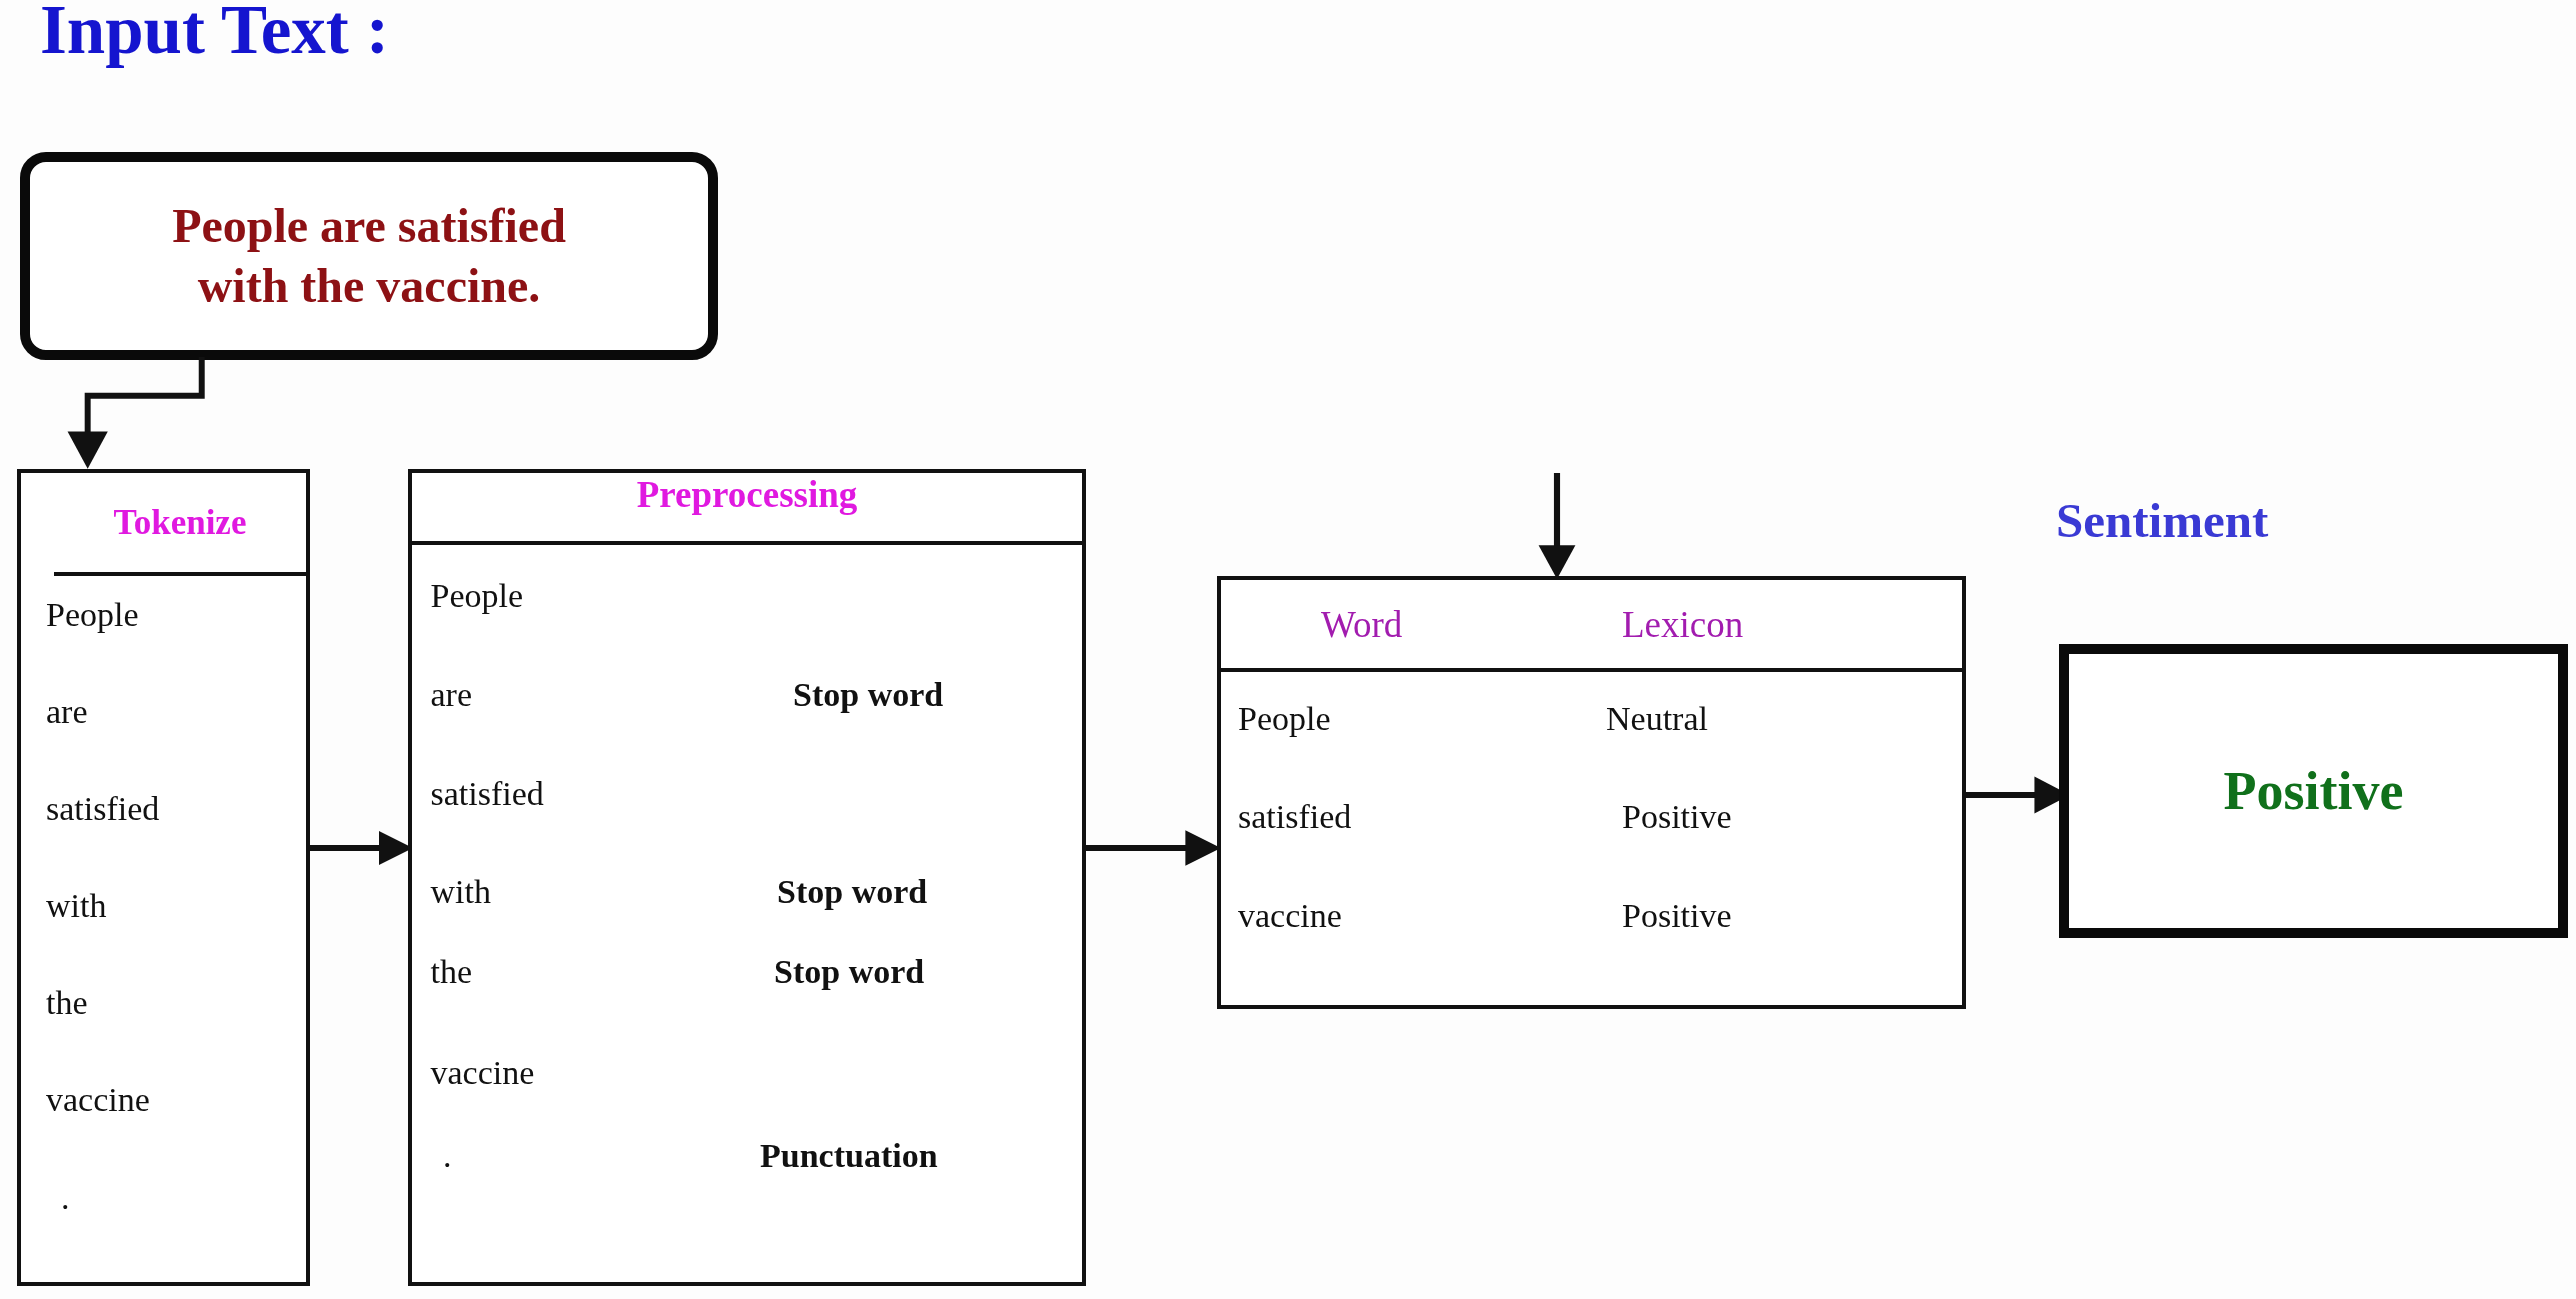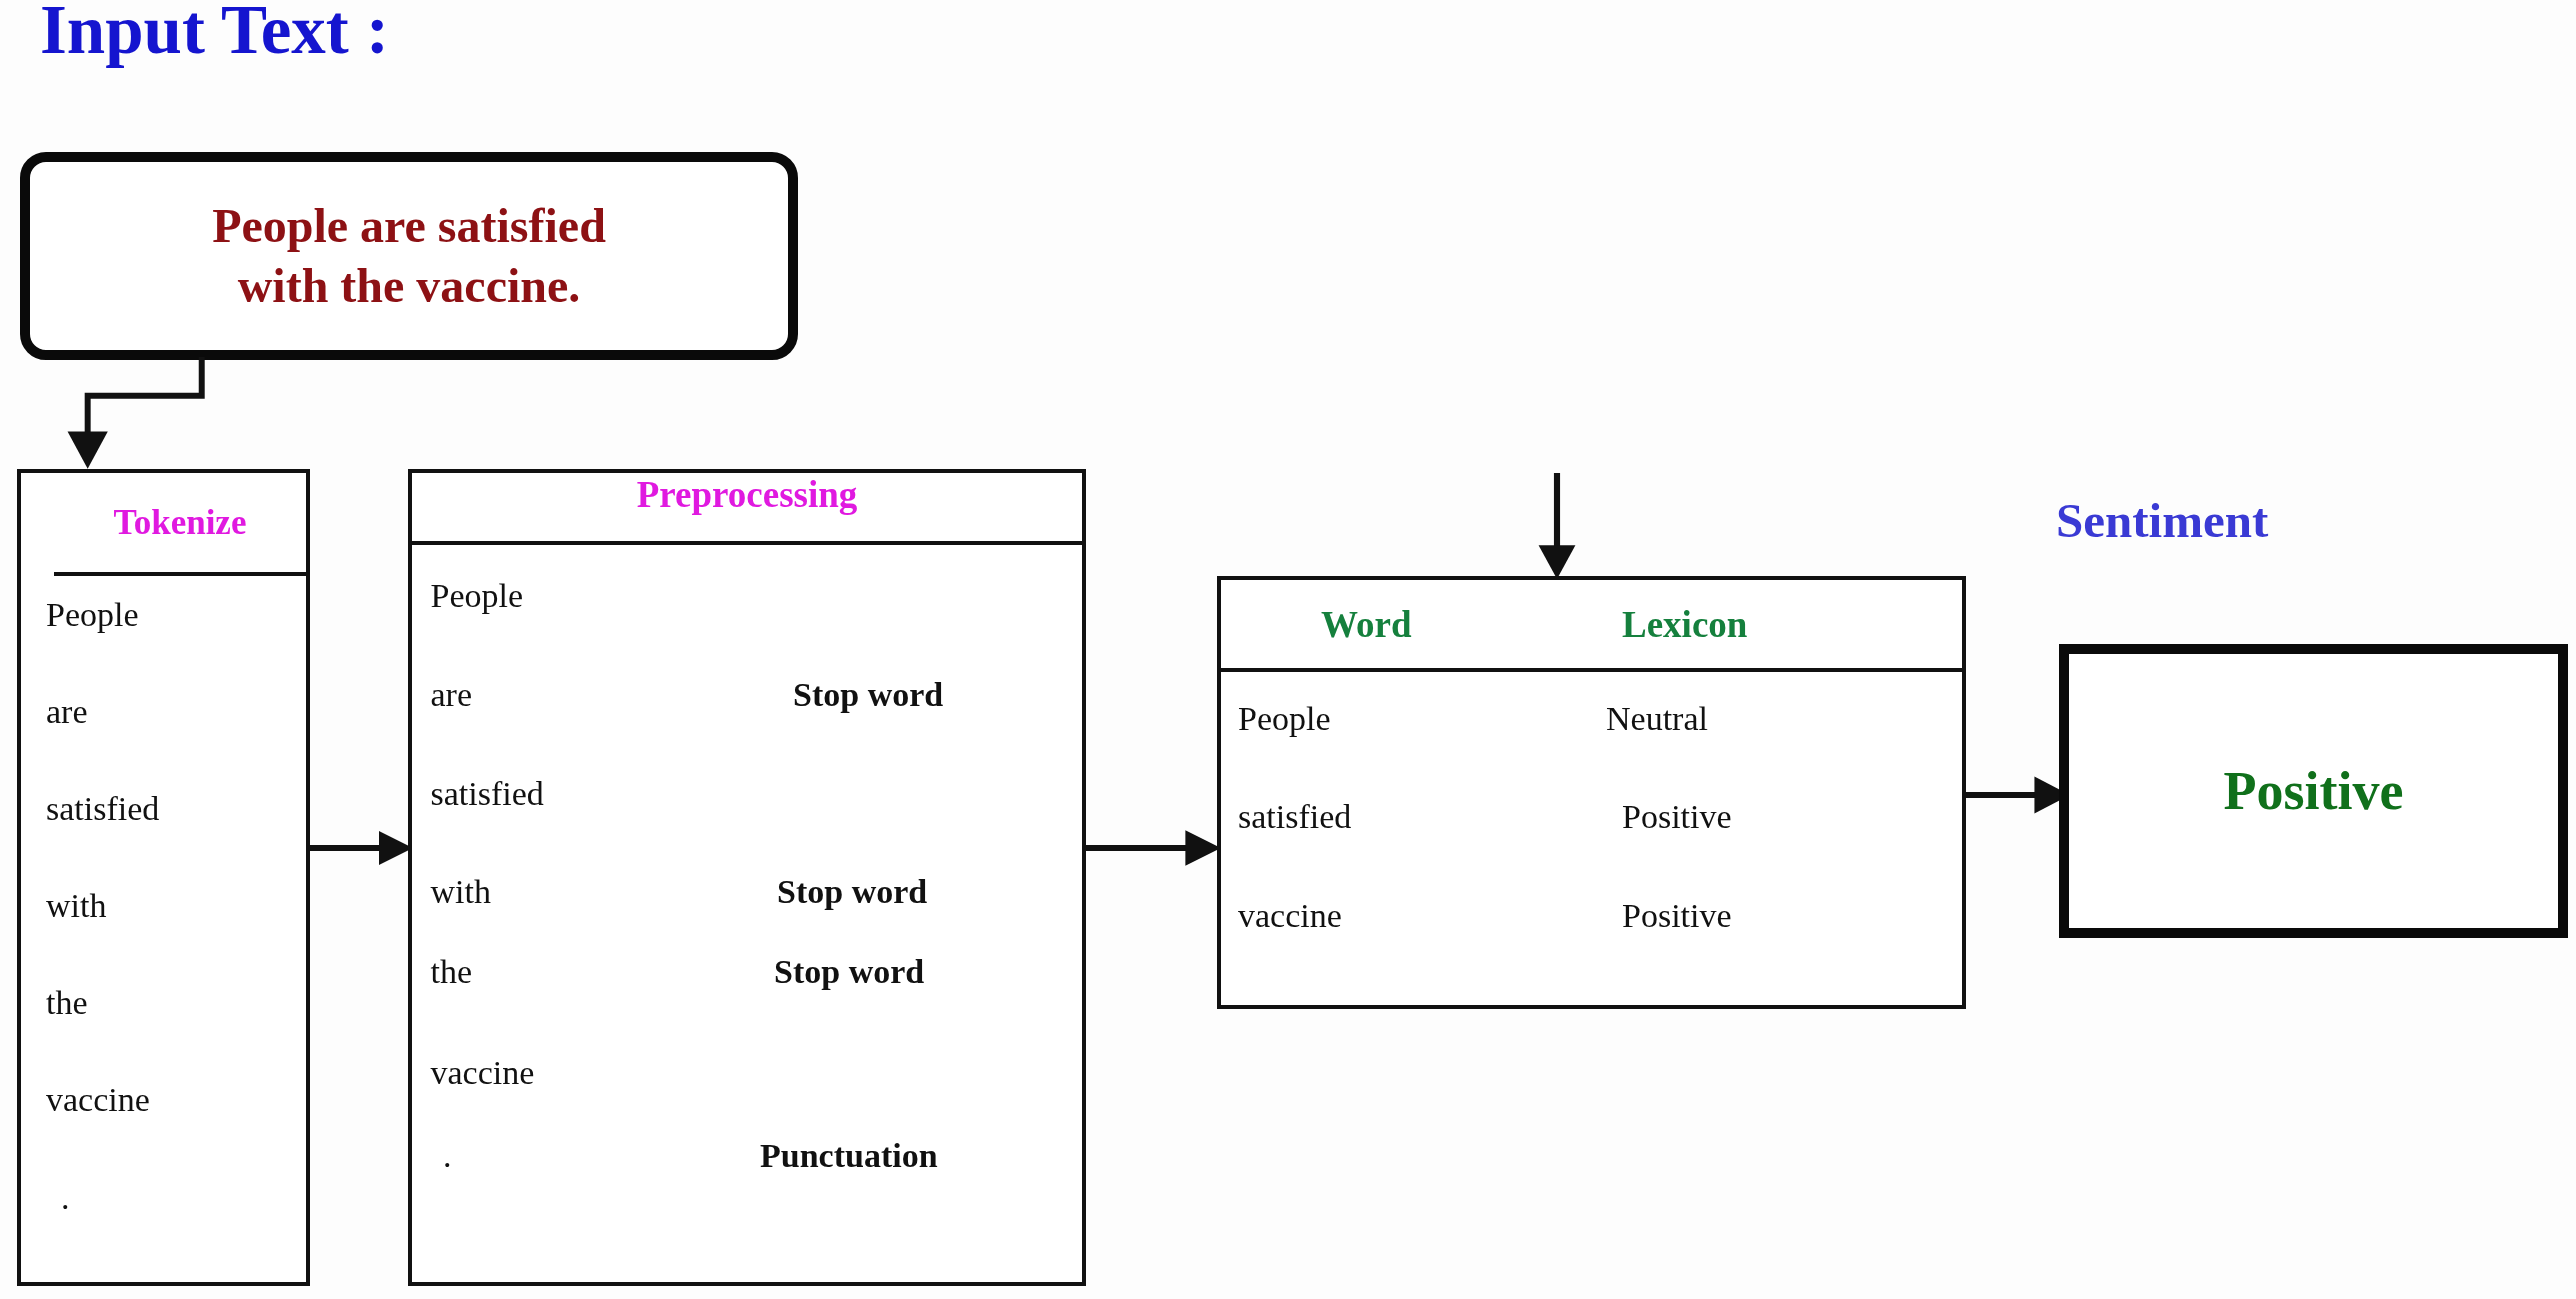--- a/index.html
+++ b/index.html
@@ -13,21 +13,21 @@
 
   
   #input-text-heading{
     left:40px;top:1.5px;width:539px;height:57px;
     font-size:69px;font-weight:bold;color:#1515cf;
     letter-spacing:0px;line-height:57px;white-space:nowrap;
   }
 
   
   #input-sentence-box{
-    left:20px;top:152px;width:778px;height:208px;
+    left:20px;top:152px;width:698px;height:208px;
     border:10px solid #0a0a0a;border-radius:26px;background:#ffffff;
     box-sizing:border-box;
     display:flex;align-items:center;justify-content:center;
   }
   #input-sentence-text{
     font-size:48px;font-weight:bold;color:#8d1114;
     text-align:center;line-height:1.24;padding:0 14px;
   }
 
   
@@ -82,21 +82,21 @@
   #lexicon-table{
     left:1217px;top:576px;width:749px;height:433px;
     border:4.6px solid #111111;background:#ffffff;box-sizing:border-box;
   }
   #lex-table-header{
     height:92px;border-bottom:4.6px solid #111111;box-sizing:border-box;
     position:relative;
   }
   .lex-th{
     position:absolute;top:50%;transform:translateY(-50%);
-    font-size:37px;font-weight:bold;color:#15803d;white-space:nowrap;text-align:center;
+    font-size:37px;font-weight:normal;color:#a21caf;white-space:nowrap;text-align:center;
   }
   #lex-th-word{left:100px;}
   #lex-th-polarity{left:401px;}
   .lex-body{position:relative;height:331px;}
   .lex-row{position:absolute;left:0;width:100%;height:34px;}
   .lex-cell-word{position:absolute;left:17px;font-size:34px;color:#111111;white-space:nowrap;}
   .lex-cell-pol{position:absolute;left:385px;font-size:34px;color:#111111;white-space:nowrap;}
 
   
   #sentiment-label{

